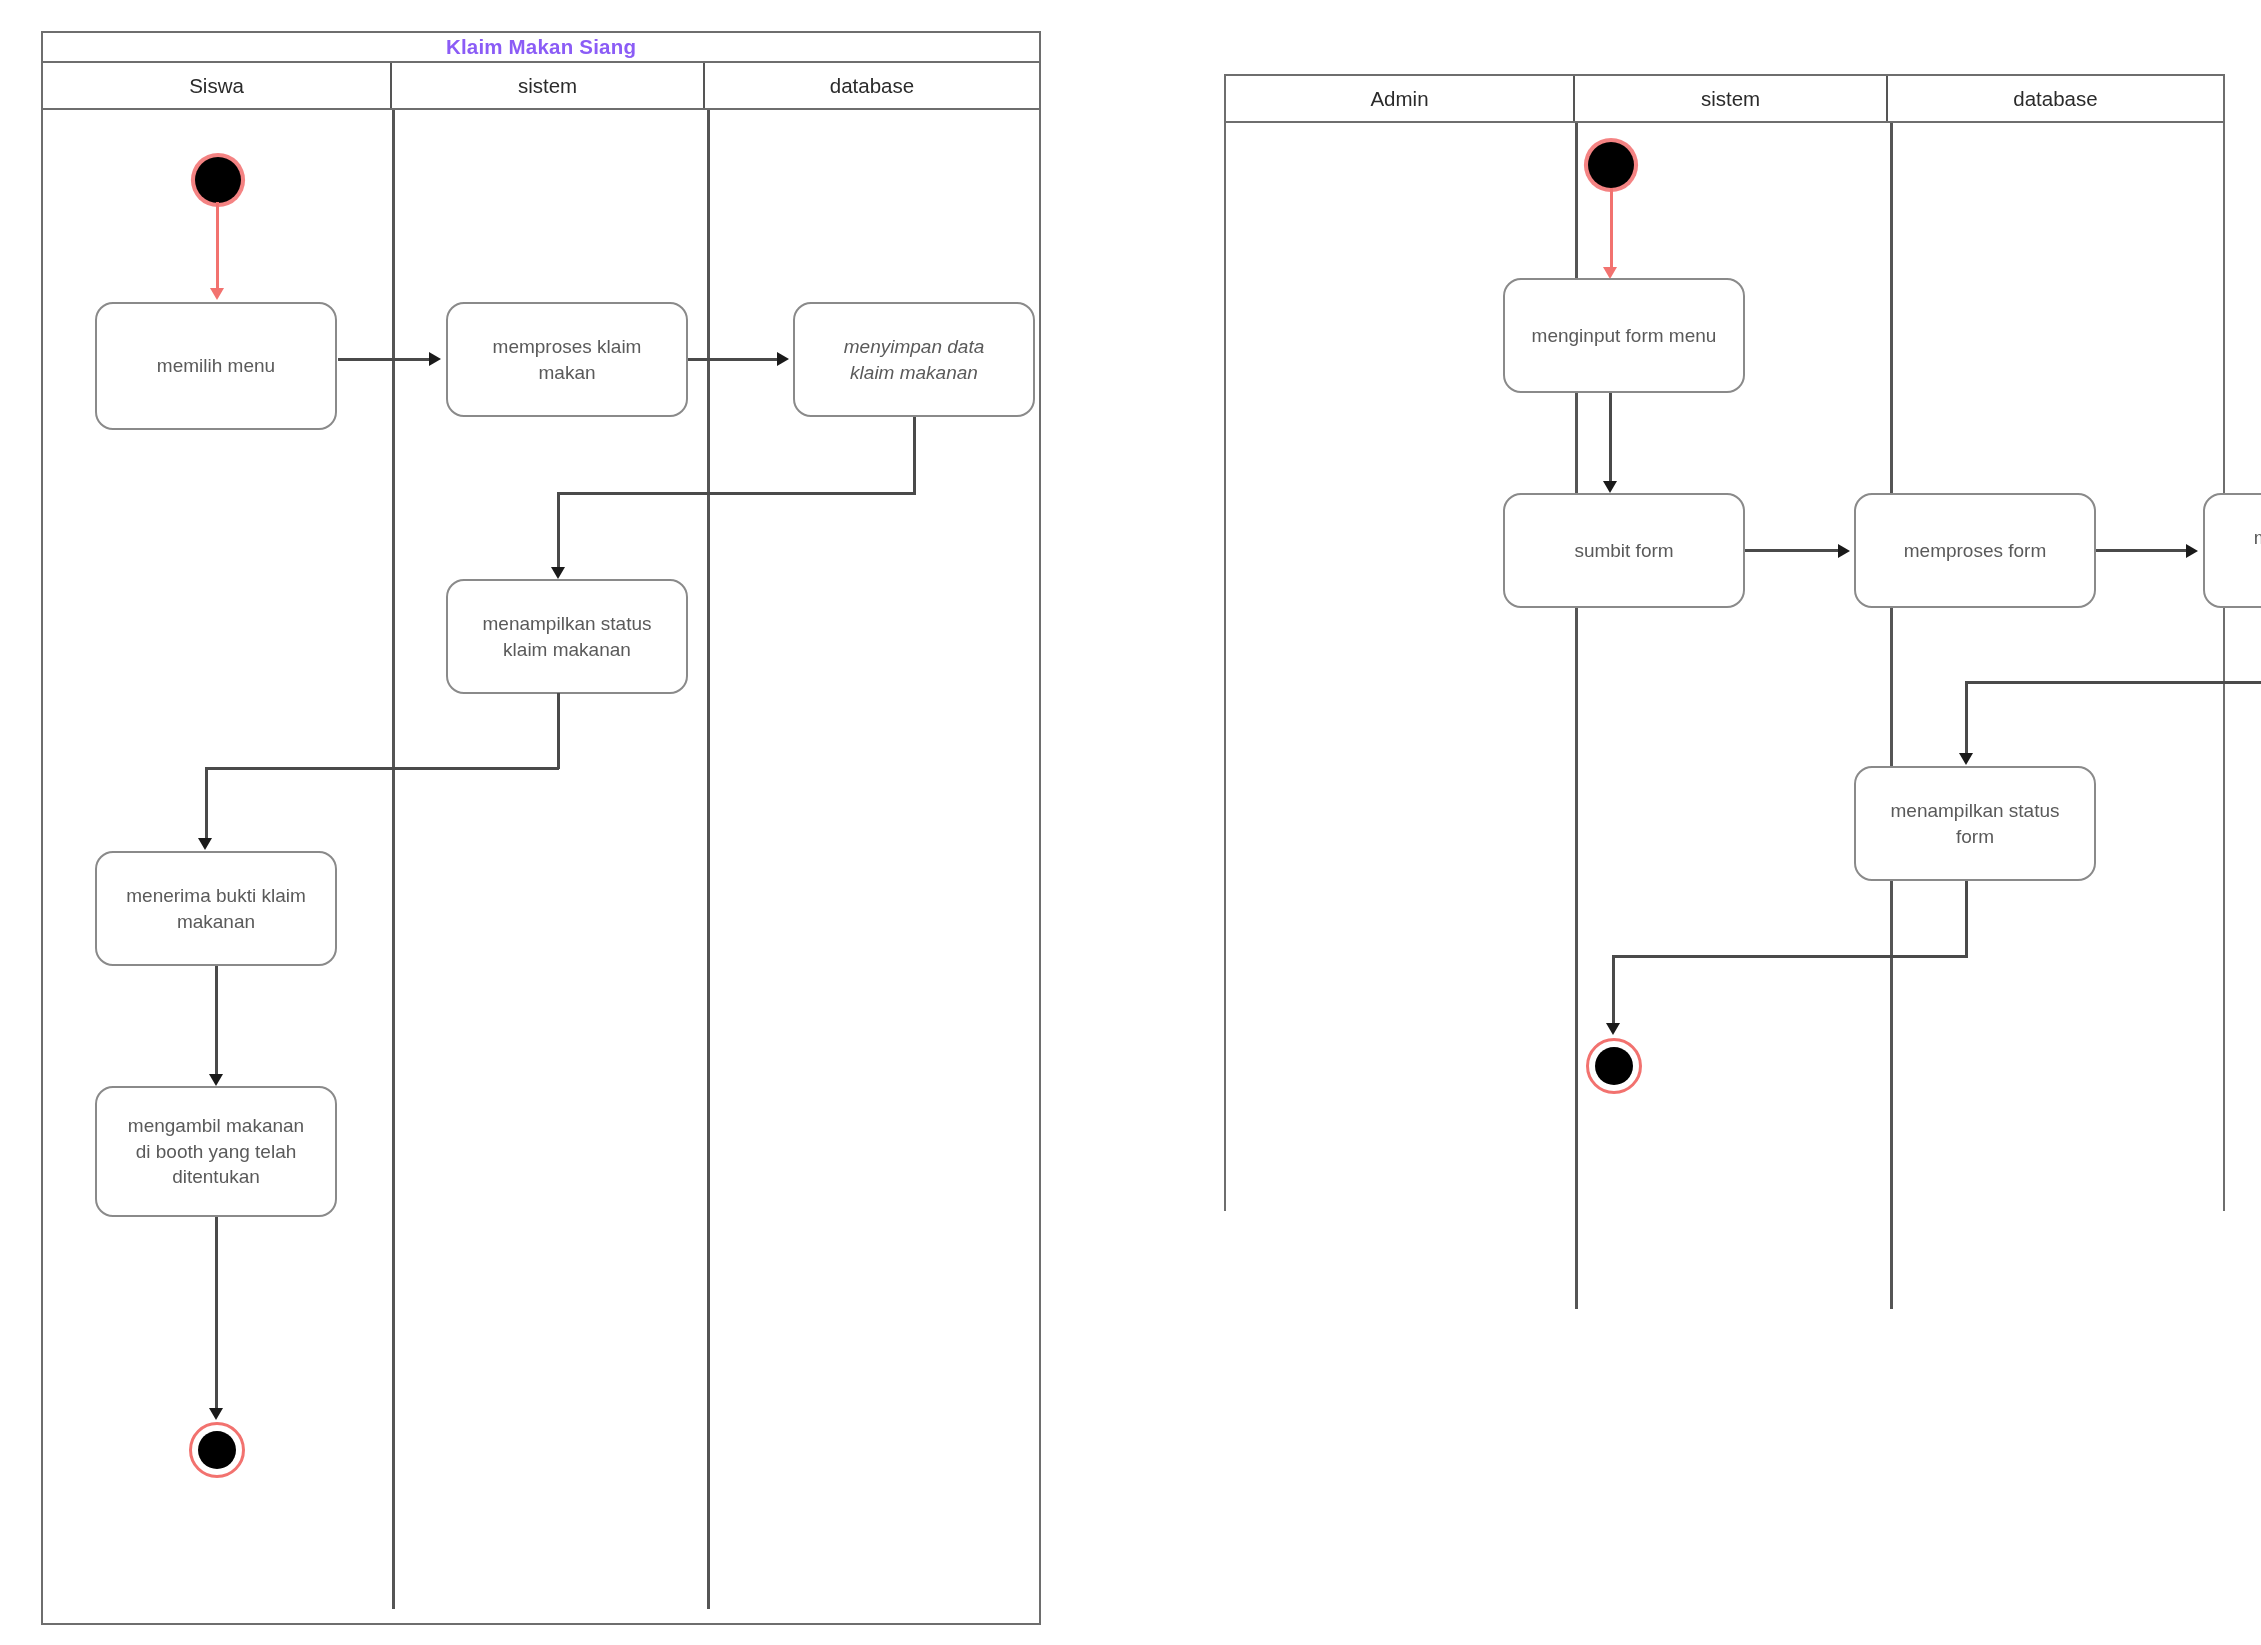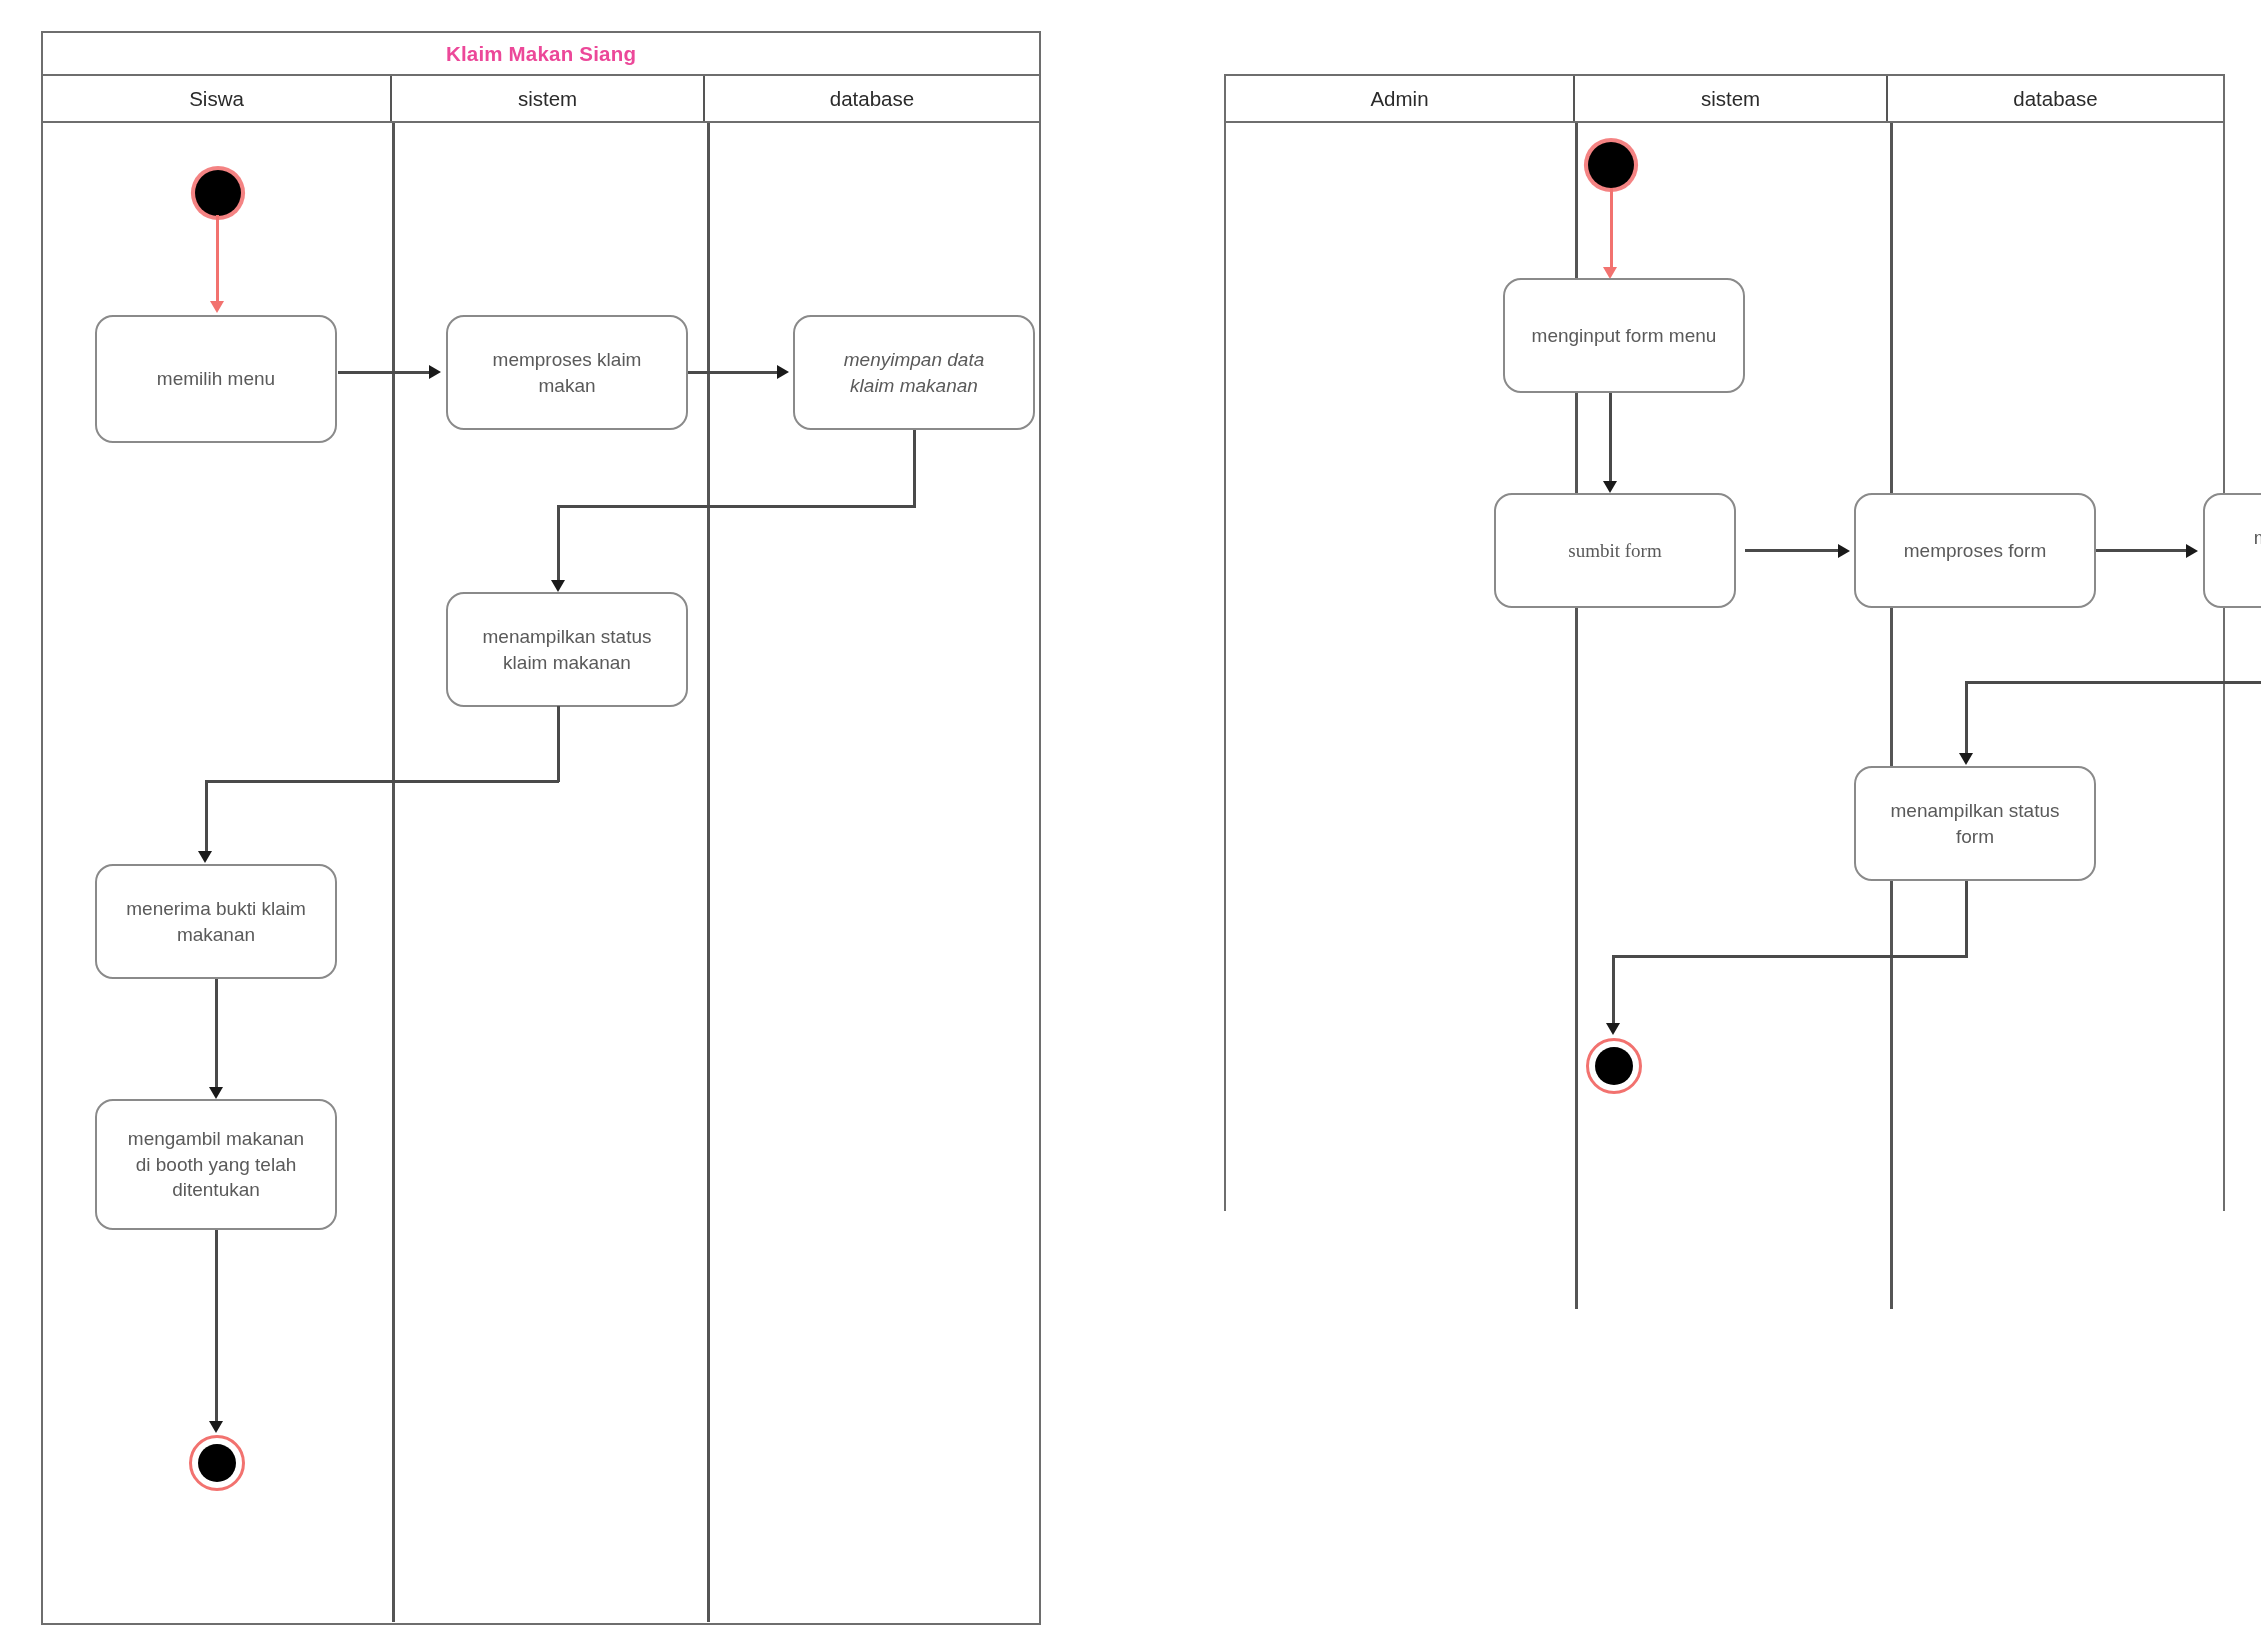--- a/index.html
+++ b/index.html
@@ -22,28 +22,28 @@
   }
   .diagram {
     position: absolute;
     box-sizing: border-box;
     border: 2.5px solid #6e6e6e;
     background: #ffffff;
   }
   .dg-title {
     box-sizing: border-box;
     width: 100%;
-    height: 43px;
+    height: 30px;
     display: flex;
     align-items: center;
     justify-content: center;
     border-bottom: 2.5px solid #6e6e6e;
     font-size: 20.5px;
     font-weight: bold;
-    color: #ec4899;
+    color: #8b5cf6;
     letter-spacing: 0.2px;
     background: #ffffff;
   }
   .dg-lanes-head {
     display: flex;
     width: 100%;
     height: 47px;
     box-sizing: border-box;
     border-bottom: 2.5px solid #6e6e6e;
   }
@@ -230,21 +230,21 @@
       <div class="start-node" style="left:362px; top:19px;"></div>
 
       <div class="seg v red" style="left:384px; top:65px; height:84px;"></div>
       <div class="arrow-down red" style="left:377px; top:144px;"></div>
 
       <div class="node overflow" style="left:277px; top:155px; width:242px; height:115px;">menginput form menu</div>
 
       <div class="seg v" style="left:383px; top:270px; height:94px;"></div>
       <div class="arrow-down" style="left:377px; top:358px;"></div>
 
-      <div class="node" style="left:268px; top:370px; width:242px; height:115px;font-family:Liberation Serif, serif;">sumbit form</div>
+      <div class="node" style="left:277px; top:370px; width:242px; height:115px;">sumbit form</div>
 
       <div class="seg h" style="left:519px; top:426px; width:96px;"></div>
       <div class="arrow-right" style="left:612px; top:421px;"></div>
 
       <div class="node" style="left:628px; top:370px; width:242px; height:115px;">memproses form</div>
 
       <div class="seg h" style="left:870px; top:426px; width:92px;"></div>
       <div class="arrow-right" style="left:960px; top:421px;"></div>
 
       <div class="node" style="left:977px; top:370px; width:242px; height:115px;">menyimpan data

